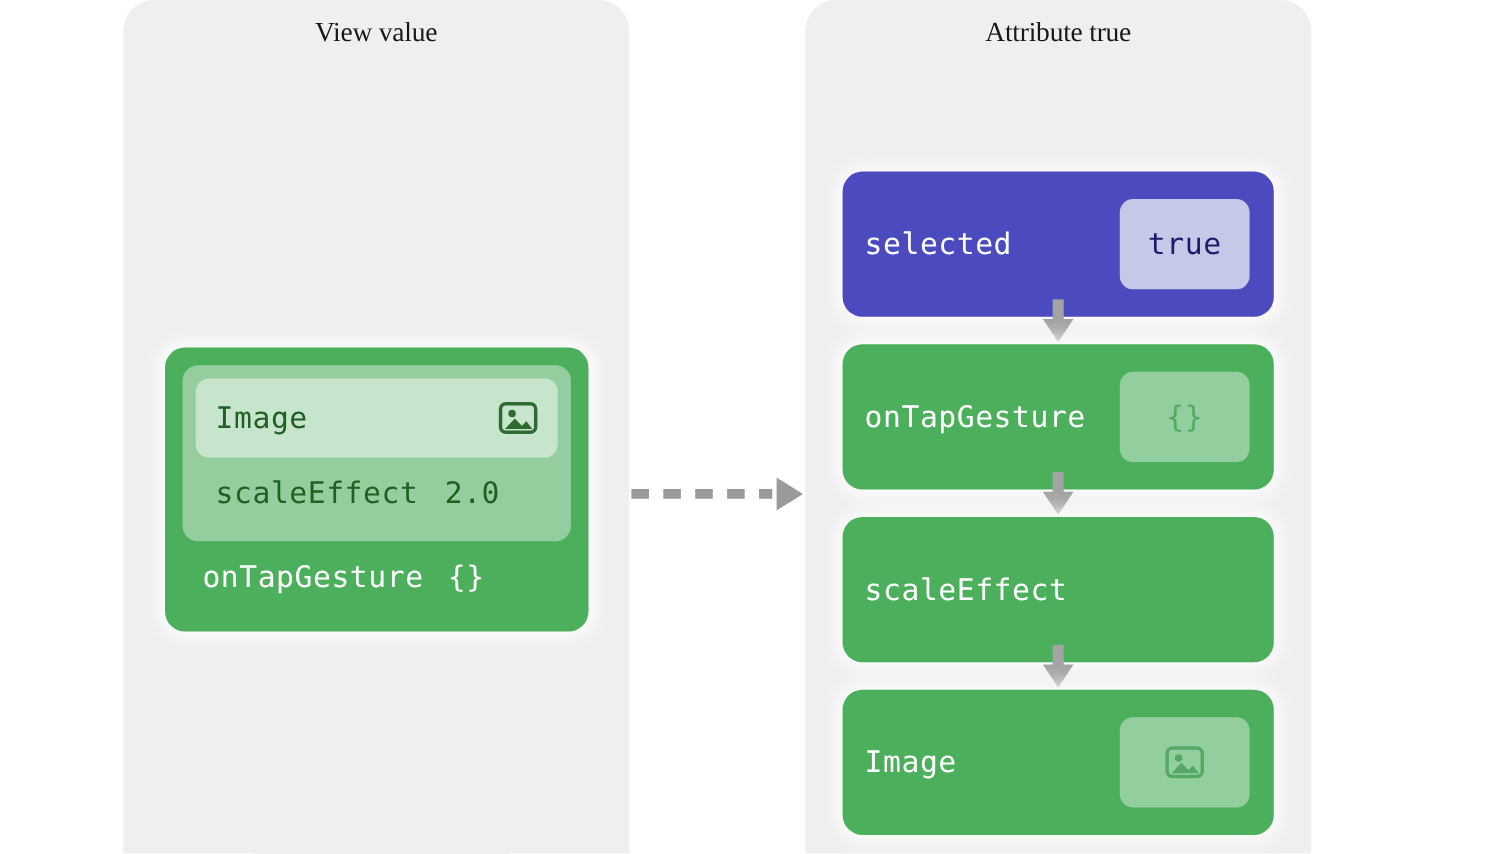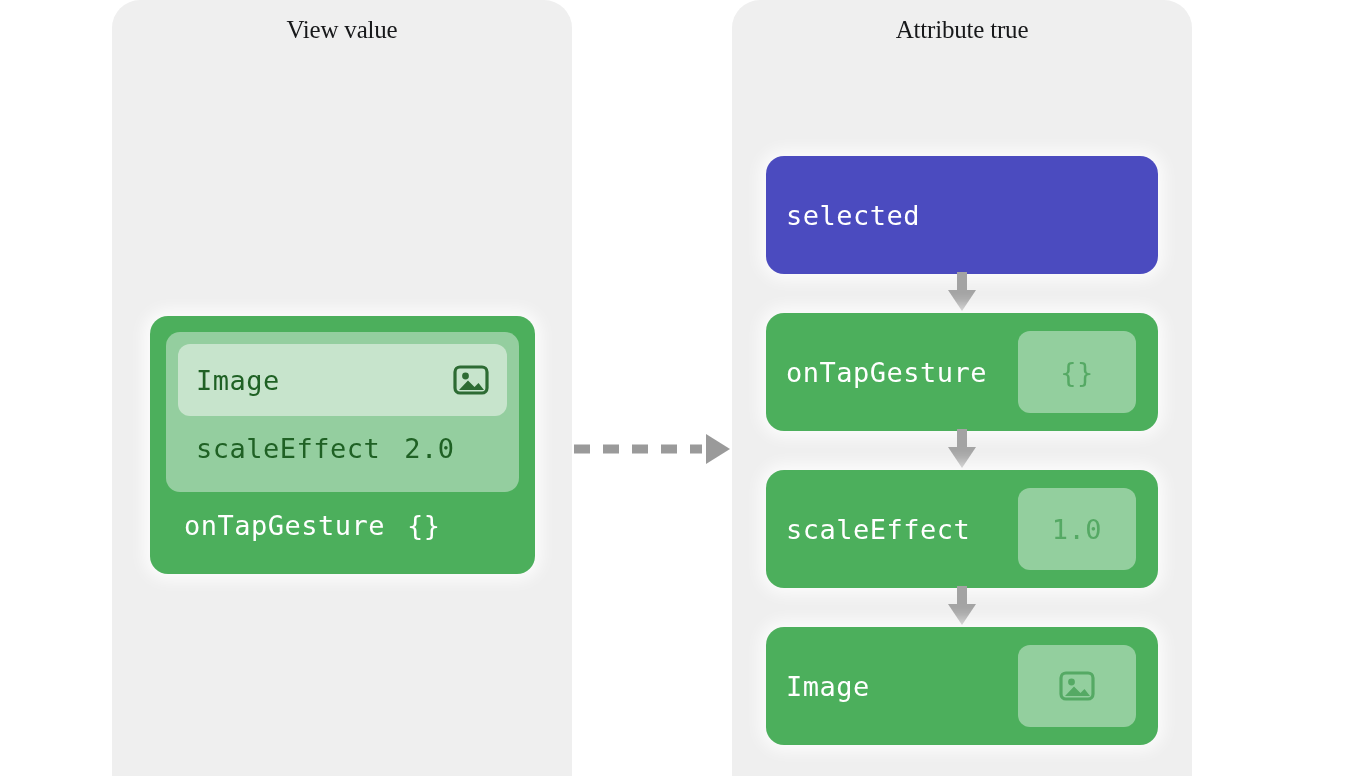--- a/index.html
+++ b/index.html
@@ -94,21 +94,21 @@
     top: 432px;
     width: 160px;
     height: 34px;
   }
 
   
   .node {
     position: absolute;
     left: 766px;
     width: 392px;
-    height: 118px;
+    height: 132px;
     border-radius: 18px;
     display: flex;
     align-items: center;
     justify-content: space-between;
     padding: 0 22px 0 20px;
     box-shadow: 0 0 16px 6px rgba(255,255,255,0.8);
   }
   .node.purple { background: #4b4bbf; }
   .node.green  { background: #4caf5c; }
 
@@ -194,20 +194,21 @@
 
 <div class="transition">
   <svg width="160" height="34" viewBox="0 0 160 34" aria-hidden="true">
     <line x1="2" y1="17" x2="130" y2="17" stroke="#9a9a9a" stroke-width="9" stroke-dasharray="16 13" stroke-linecap="butt"></line>
     <path d="M134 2 L158 17 L134 32 Z" fill="#9a9a9a"></path>
   </svg>
 </div>
 
 <div class="node purple" id="node-selected">
   <span class="node-label">selected</span>
+  <span class="badge lav">true</span>
 </div>
 
 <div class="connector" id="conn-1">
   <svg width="32" height="40" viewBox="0 0 32 40" aria-hidden="true">
     <rect x="11" y="0" width="10" height="20" fill="#a3a3a3"></rect>
     <path d="M2 18 L30 18 L16 39 Z" fill="#a3a3a3"></path>
   </svg>
 </div>
 
 <div class="node green" id="node-ontap">
@@ -217,21 +218,20 @@
 
 <div class="connector" id="conn-2">
   <svg width="32" height="40" viewBox="0 0 32 40" aria-hidden="true">
     <rect x="11" y="0" width="10" height="20" fill="#a3a3a3"></rect>
     <path d="M2 18 L30 18 L16 39 Z" fill="#a3a3a3"></path>
   </svg>
 </div>
 
 <div class="node green" id="node-scaleeffect">
   <span class="node-label">scaleEffect</span>
-  <span class="badge green">1.0</span>
 </div>
 
 <div class="connector" id="conn-3">
   <svg width="32" height="40" viewBox="0 0 32 40" aria-hidden="true">
     <rect x="11" y="0" width="10" height="20" fill="#a3a3a3"></rect>
     <path d="M2 18 L30 18 L16 39 Z" fill="#a3a3a3"></path>
   </svg>
 </div>
 
 <div class="node green" id="node-image">

